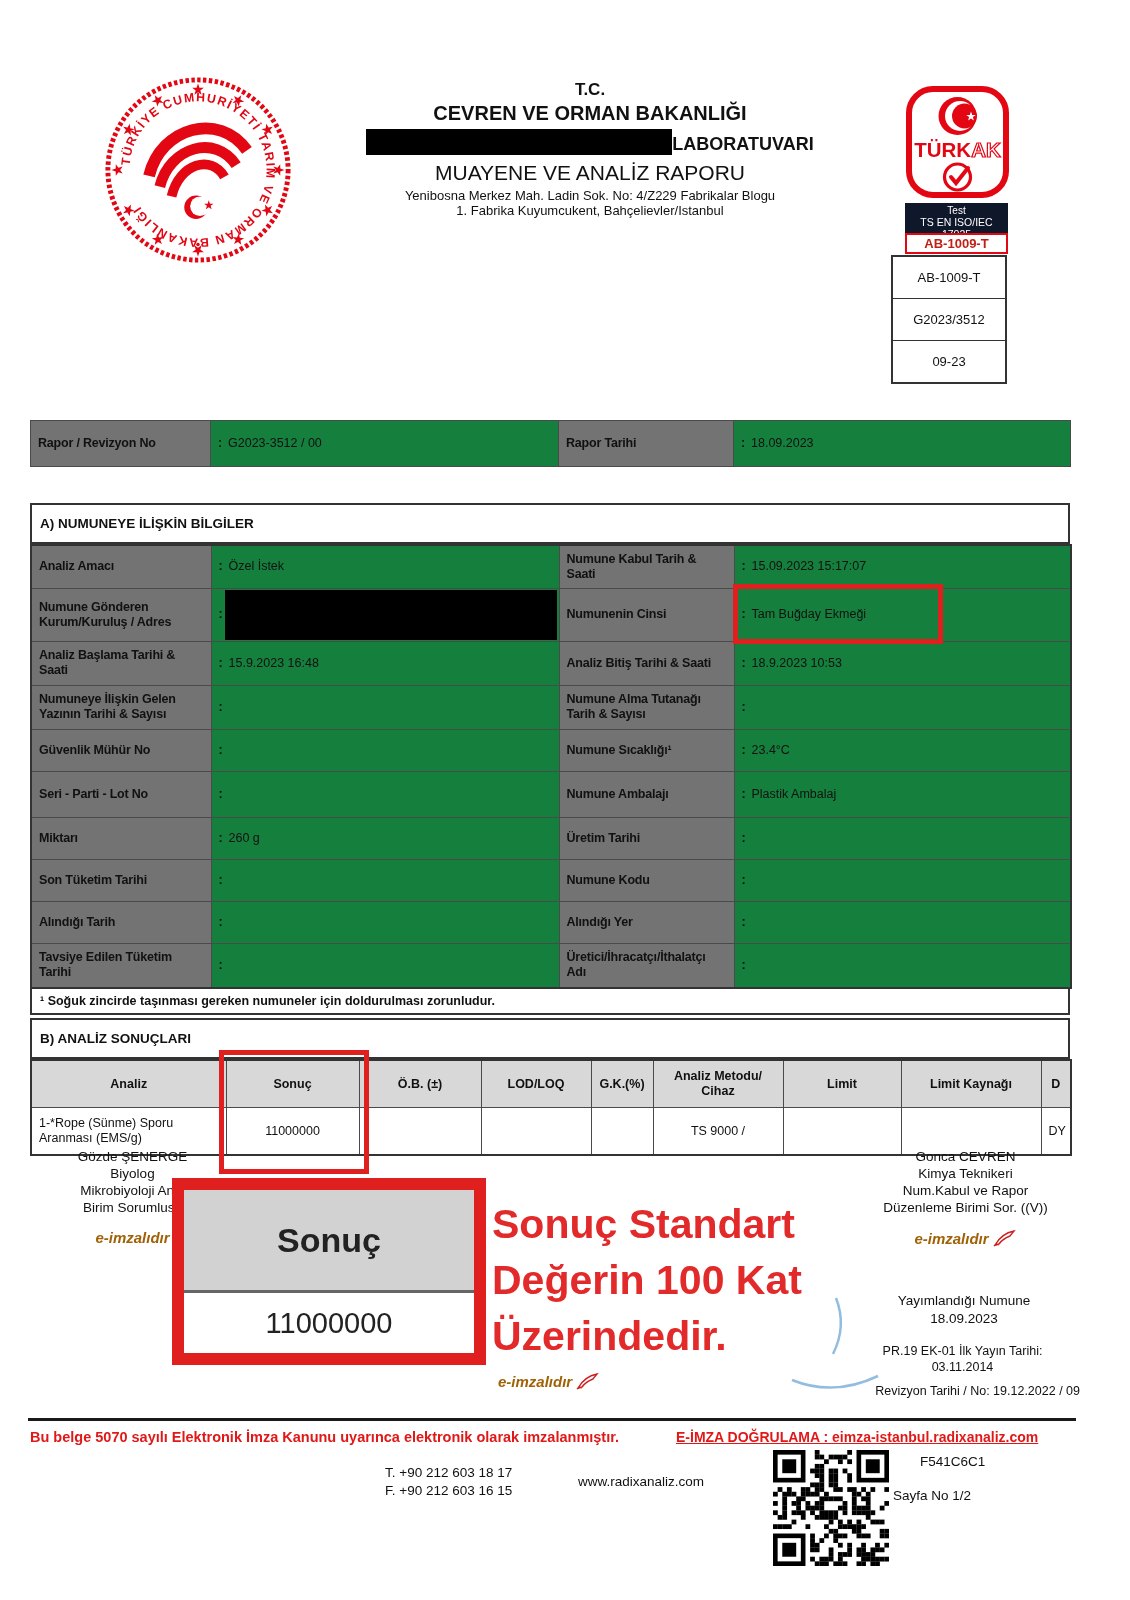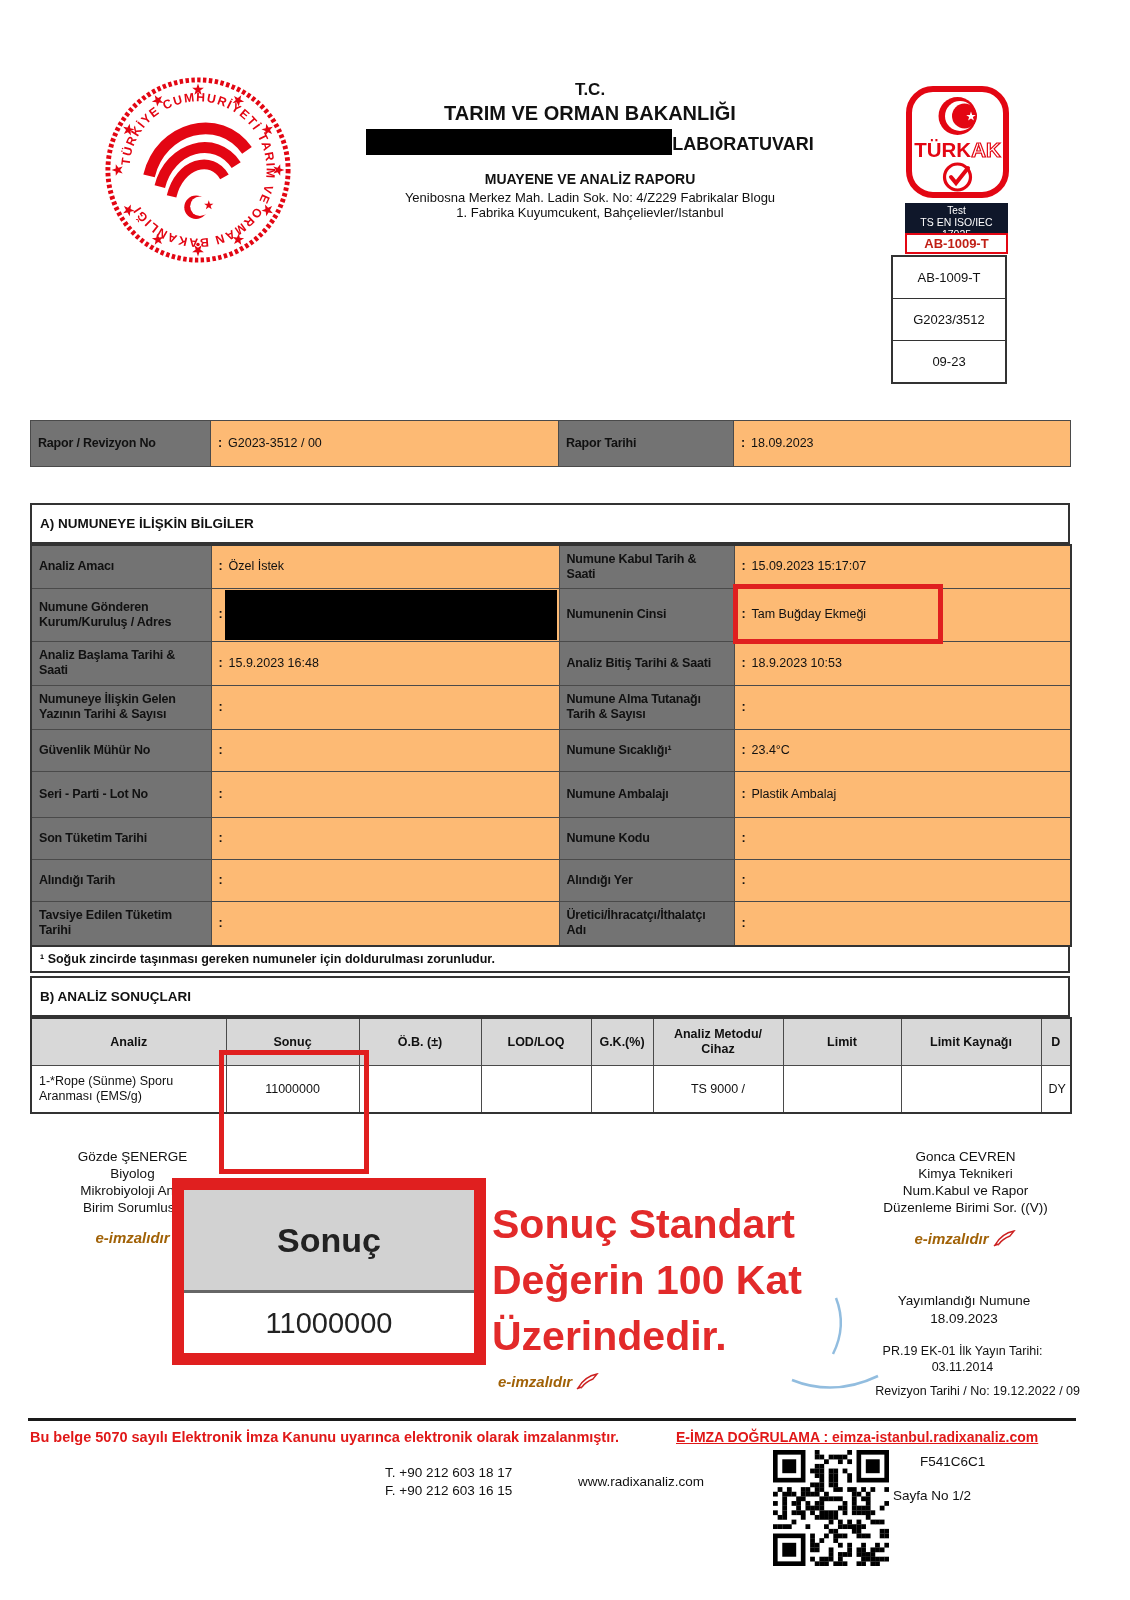--- a/index.html
+++ b/index.html
@@ -7,41 +7,41 @@
         font-family:"Liberation Sans", sans-serif;color:#111;overflow:hidden;}
   .abs{position:absolute;}
 
   
   .title-block{left:290px;top:80px;width:600px;text-align:center;}
   .t-tc{font-size:17px;font-weight:bold;}
   .t-min{font-size:20px;font-weight:bold;margin-top:2px;}
   .t-labline{display:flex;justify-content:center;align-items:center;margin-top:3px;height:27px;}
   .redact-bar{width:306px;height:26px;background:#000;}
   .t-lab{font-size:18px;font-weight:bold;align-self:flex-end;}
-  .t-rep{font-size:14px;font-weight:bold;margin-top:16px;}
+  .t-rep{font-size:21px;font-weight:normal;margin-top:6px;}
   .t-addr{font-size:13px;margin-top:3px;line-height:15px;}
 
   
   .turkak{left:905px;top:85px;width:105px;}
   .tk-scope{left:905px;top:203px;width:103px;background:#0f172a;color:#fff;text-align:center;
             padding:2px 0 3px 0;}
   .tk-scope .l1{font-size:10px;line-height:11px;}
   .tk-scope .l2{font-size:10.5px;line-height:12px;}
   .tk-cert{left:905px;top:233px;width:99px;background:#fff;border:2px solid #e30613;color:#c02016;
            text-align:center;font-size:13px;font-weight:bold;padding:1px 0;}
   .stack{left:891px;top:255px;width:112px;border:2px solid #333;}
   .stack div{border-bottom:1.5px solid #333;height:41px;line-height:41px;text-align:center;font-size:13px;}
   .stack div:last-child{border-bottom:none;}
 
   
   table{border-collapse:collapse;table-layout:fixed;width:1040px;}
   td{border:1px solid #4a4a4a;font-size:12.5px;line-height:15px;padding:4px 7px;vertical-align:middle;
      overflow:hidden;}
   .lab{background:#737373;font-weight:bold;letter-spacing:-0.2px;}
-  .val{background:#fdba74;}
+  .val{background:#15803d;}
   .val .c{display:inline-block;width:10px;font-weight:bold;}
   .meta-table{left:30px;top:420px;}
   .meta-table td{height:37px;}
 
   .middle{left:30px;top:503px;width:1040px;}
   .section-head{border:2px solid #333;font-weight:bold;font-size:13.5px;padding:11px 8px;background:#fff;}
   .atable{border:2px solid #333;}
   .footnote-row{border:2px solid #333;border-top:none;font-size:12.5px;font-weight:bold;padding:5px 8px;}
   .gap{height:3px;}
   .btable{border:2px solid #333;}
@@ -127,21 +127,21 @@
         <circle cx="-2" cy="38" r="12" fill="#e30613"></circle>
         <circle cx="2" cy="37" r="10" fill="#fff"></circle>
         <use href="#star5" transform="translate(11,36) scale(1)"></use>
       </g>
       <circle cx="0" cy="76" r="1.8" fill="#e30613"></circle>
     </svg>
   </div>
 
   <div class="abs title-block">
     <div class="t-tc">T.C.</div>
-    <div class="t-min">TARIM VE ORMAN BAKANLIĞI</div>
+    <div class="t-min">CEVREN VE ORMAN BAKANLIĞI</div>
     <div class="t-labline">
       <div class="redact-bar"></div>
       <div class="t-lab">LABORATUVARI</div>
     </div>
     <div class="t-rep">MUAYENE VE ANALİZ RAPORU</div>
     <div class="t-addr">Yenibosna Merkez Mah. Ladin Sok. No: 4/Z229 Fabrikalar Blogu</div>
     <div class="t-addr" style="margin-top:0;">1. Fabrika Kuyumcukent, Bahçelievler/Istanbul</div>
   </div>
 
   <div class="abs turkak">
@@ -225,20 +225,26 @@
         <td class="lab">Güvenlik Mühür No</td>
         <td class="val"><span class="c">:</span><span></span></td>
         <td class="lab">Numune Sıcaklığı¹</td>
         <td class="val"><span class="c">:</span><span>23.4°C</span></td>
       </tr>
       <tr style="height:46px">
         <td class="lab">Seri - Parti - Lot No</td>
         <td class="val"><span class="c">:</span><span></span></td>
         <td class="lab">Numune Ambalajı</td>
         <td class="val"><span class="c">:</span><span>Plastik Ambalaj</span></td>
+      </tr>
+      <tr style="height:42px">
+        <td class="lab">Miktarı</td>
+        <td class="val"><span class="c">:</span><span>260 g</span></td>
+        <td class="lab">Üretim Tarihi</td>
+        <td class="val"><span class="c">:</span><span></span></td>
       </tr>
       <tr style="height:42px">
         <td class="lab">Son Tüketim Tarihi</td>
         <td class="val"><span class="c">:</span><span></span></td>
         <td class="lab">Numune Kodu</td>
         <td class="val"><span class="c">:</span><span></span></td>
       </tr>
       <tr style="height:42px">
         <td class="lab">Alındığı Tarih</td>
         <td class="val"><span class="c">:</span><span></span></td>

